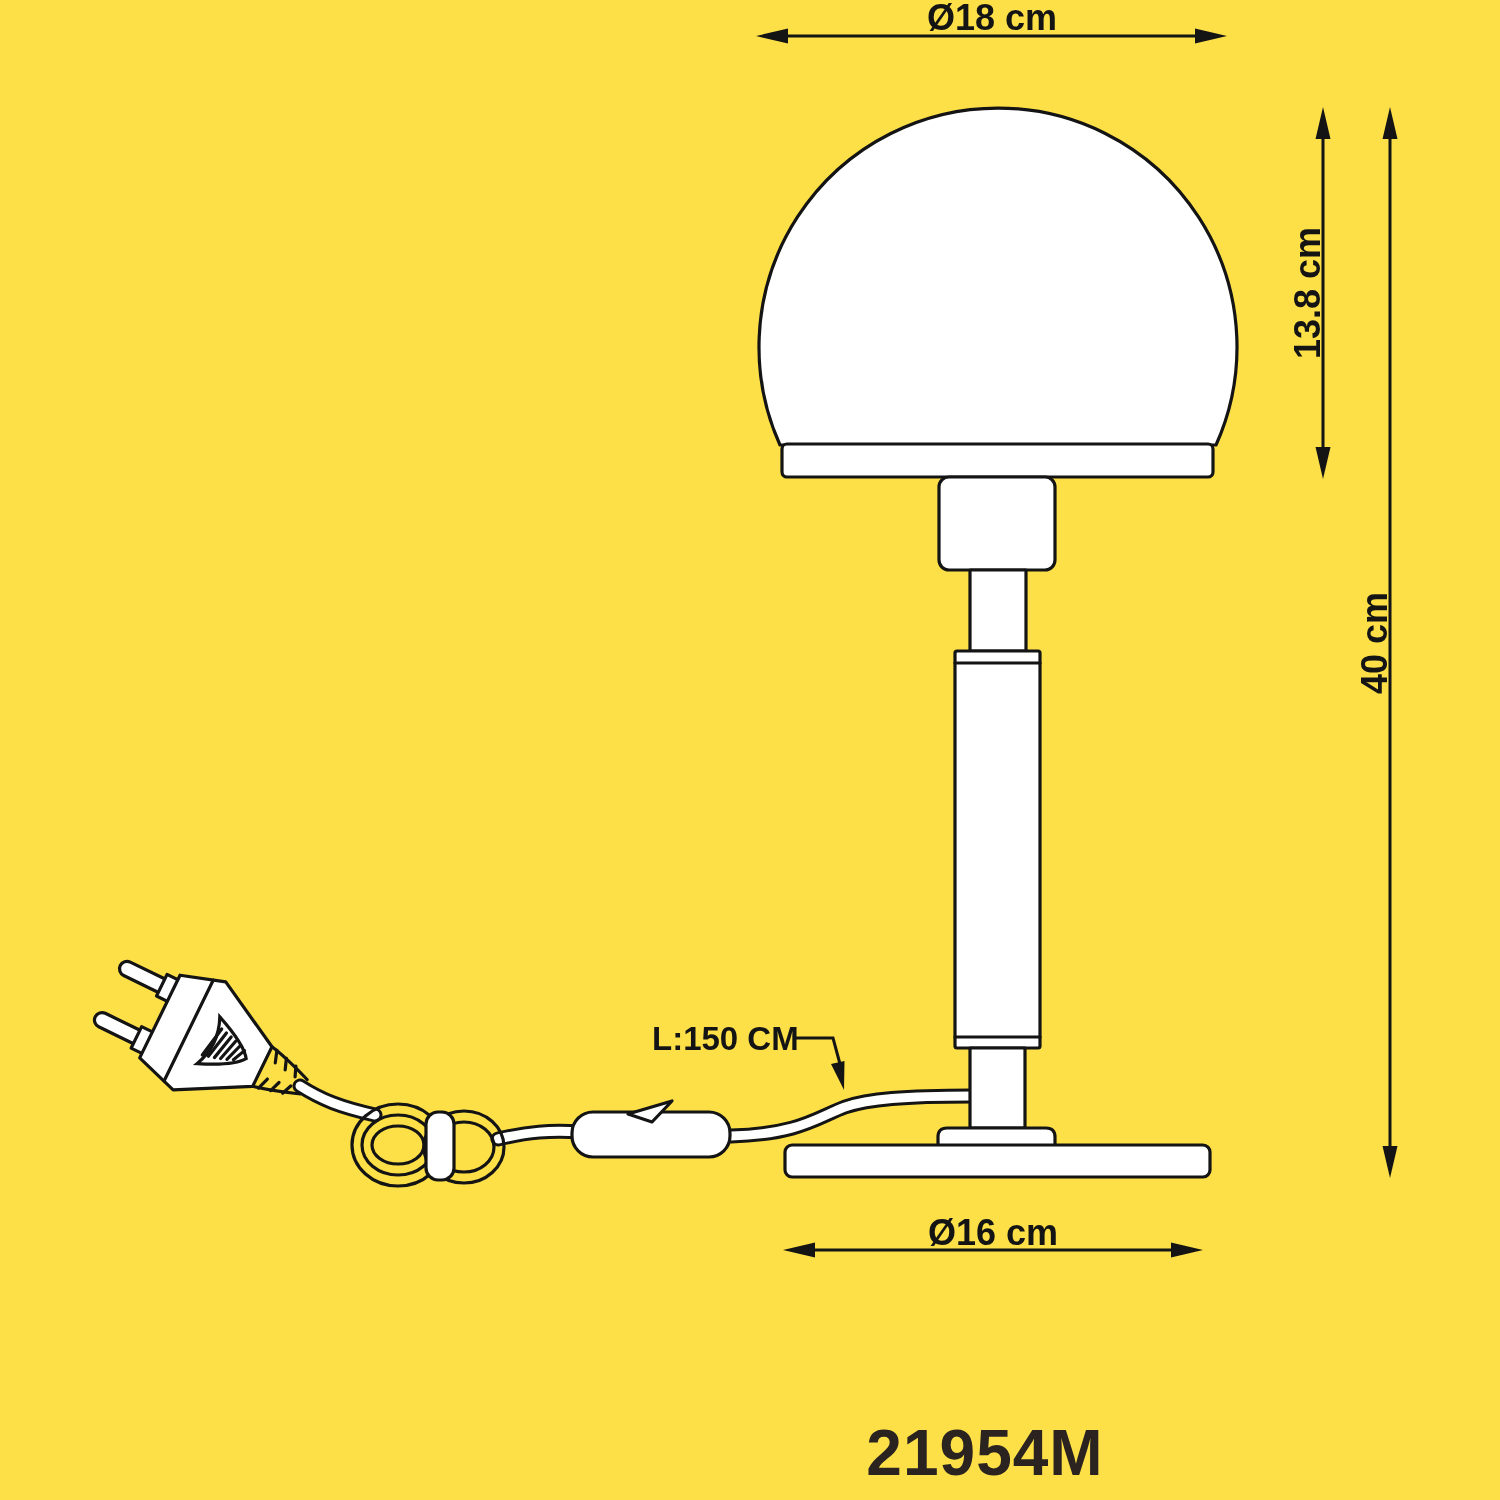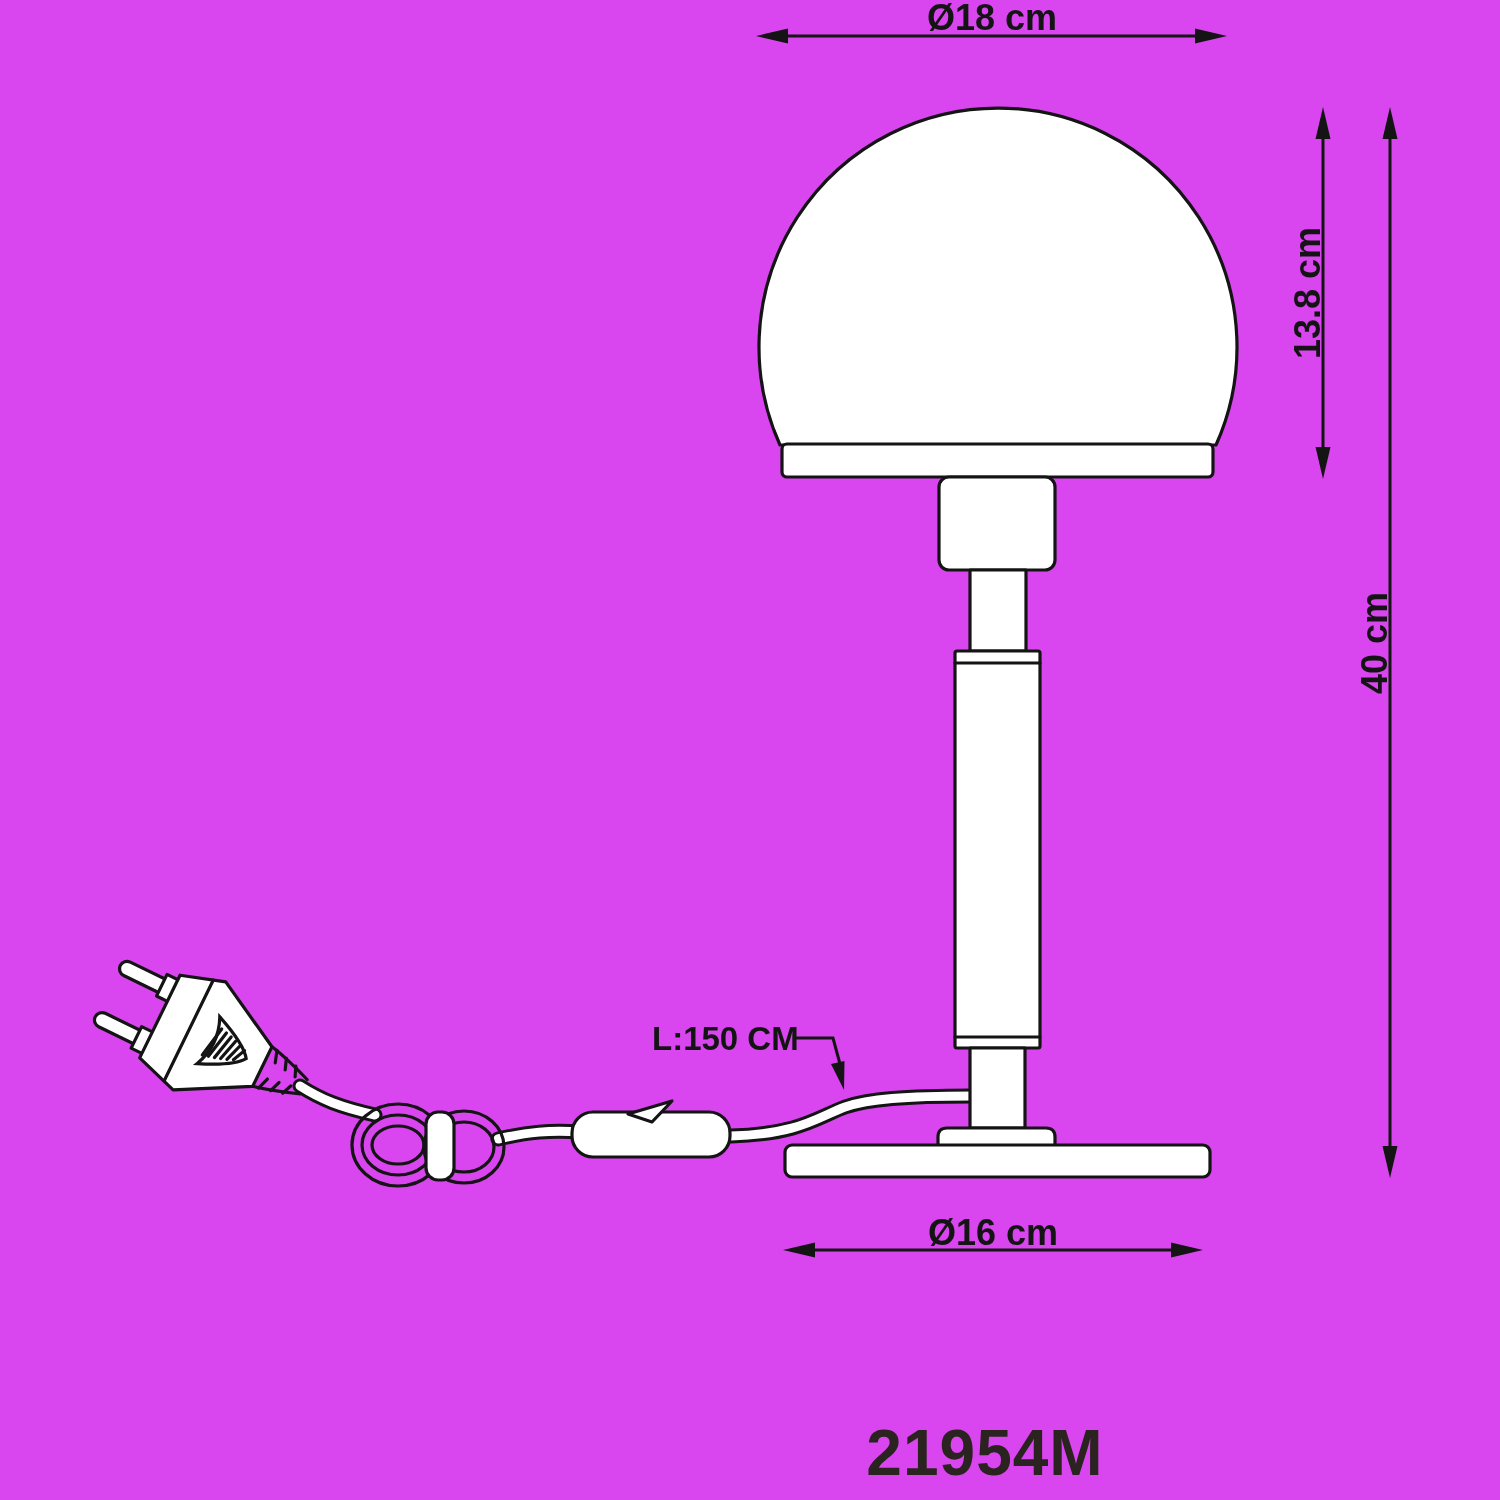--- a/index.html
+++ b/index.html
@@ -1,19 +1,19 @@
 <!DOCTYPE html>
 <html><head>
 <meta charset="utf-8">
 <style>
   html,body{margin:0;padding:0;background:#ffffff;}
   .stage{
     position:relative;
     width:1500px;height:1500px;
-    background:#d946ef;
+    background:#fde047;
     font-family:"Liberation Sans", sans-serif;
   }
   svg{display:block;}
   .outline{fill:#ffffff;stroke:#141414;stroke-width:3.2;stroke-linejoin:round;}
   .thin{fill:none;stroke:#141414;stroke-width:3.2;stroke-linecap:round;}
   .dimline{stroke:#141414;stroke-width:3;fill:none;}
   .arrowhead{fill:#141414;stroke:none;}
   .cable-outer{fill:none;stroke:#141414;stroke-width:15;stroke-linecap:round;}
   .cable-inner{fill:none;stroke:#ffffff;stroke-width:9;stroke-linecap:round;}
   .dim-text{

